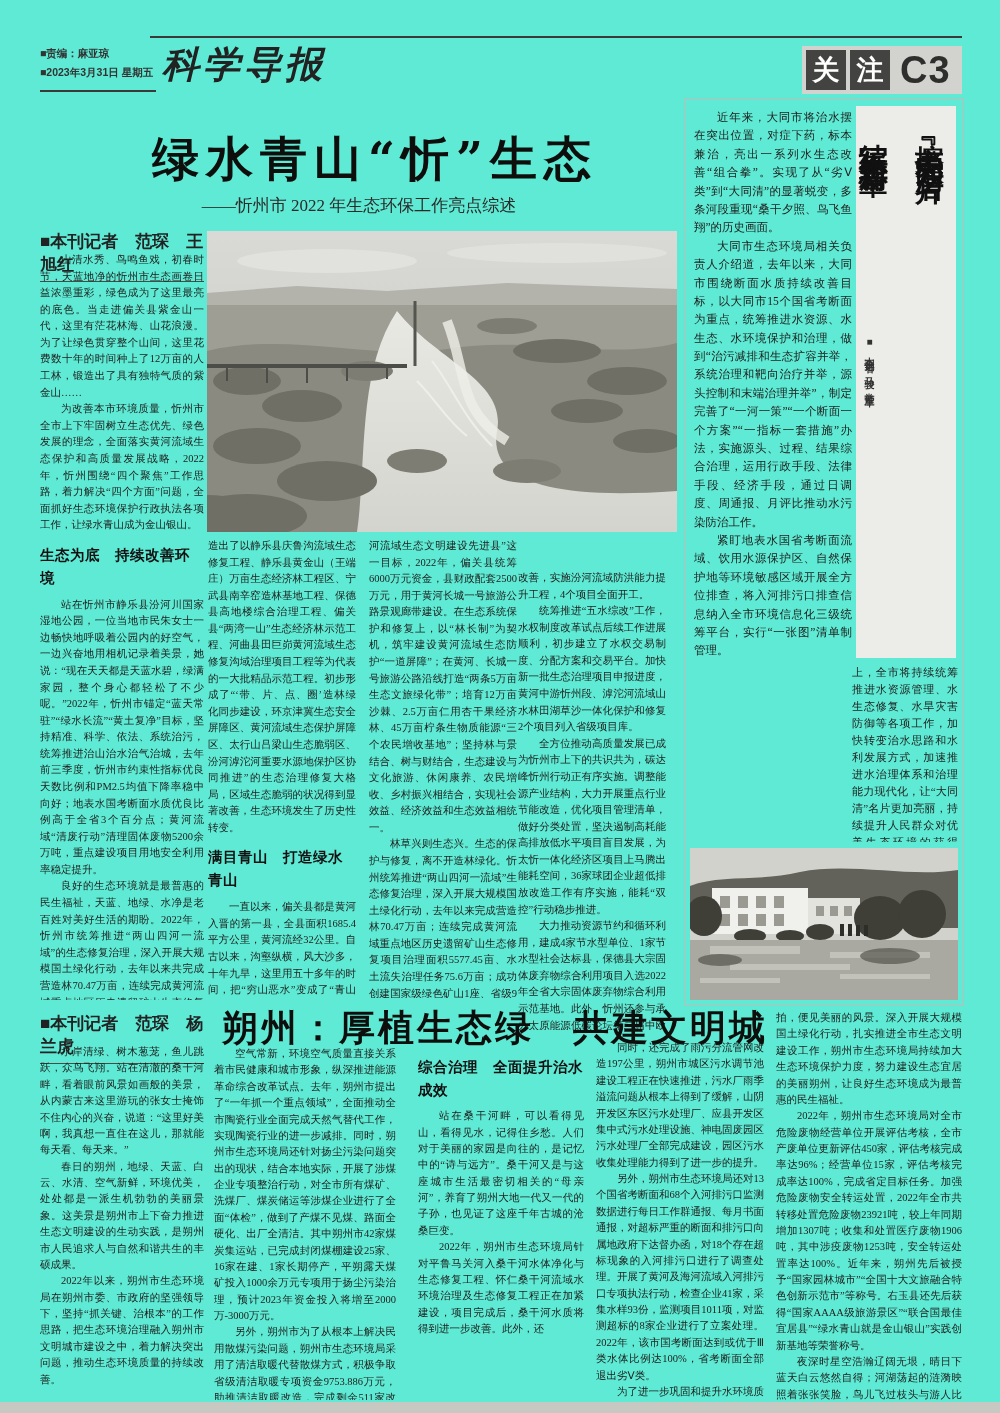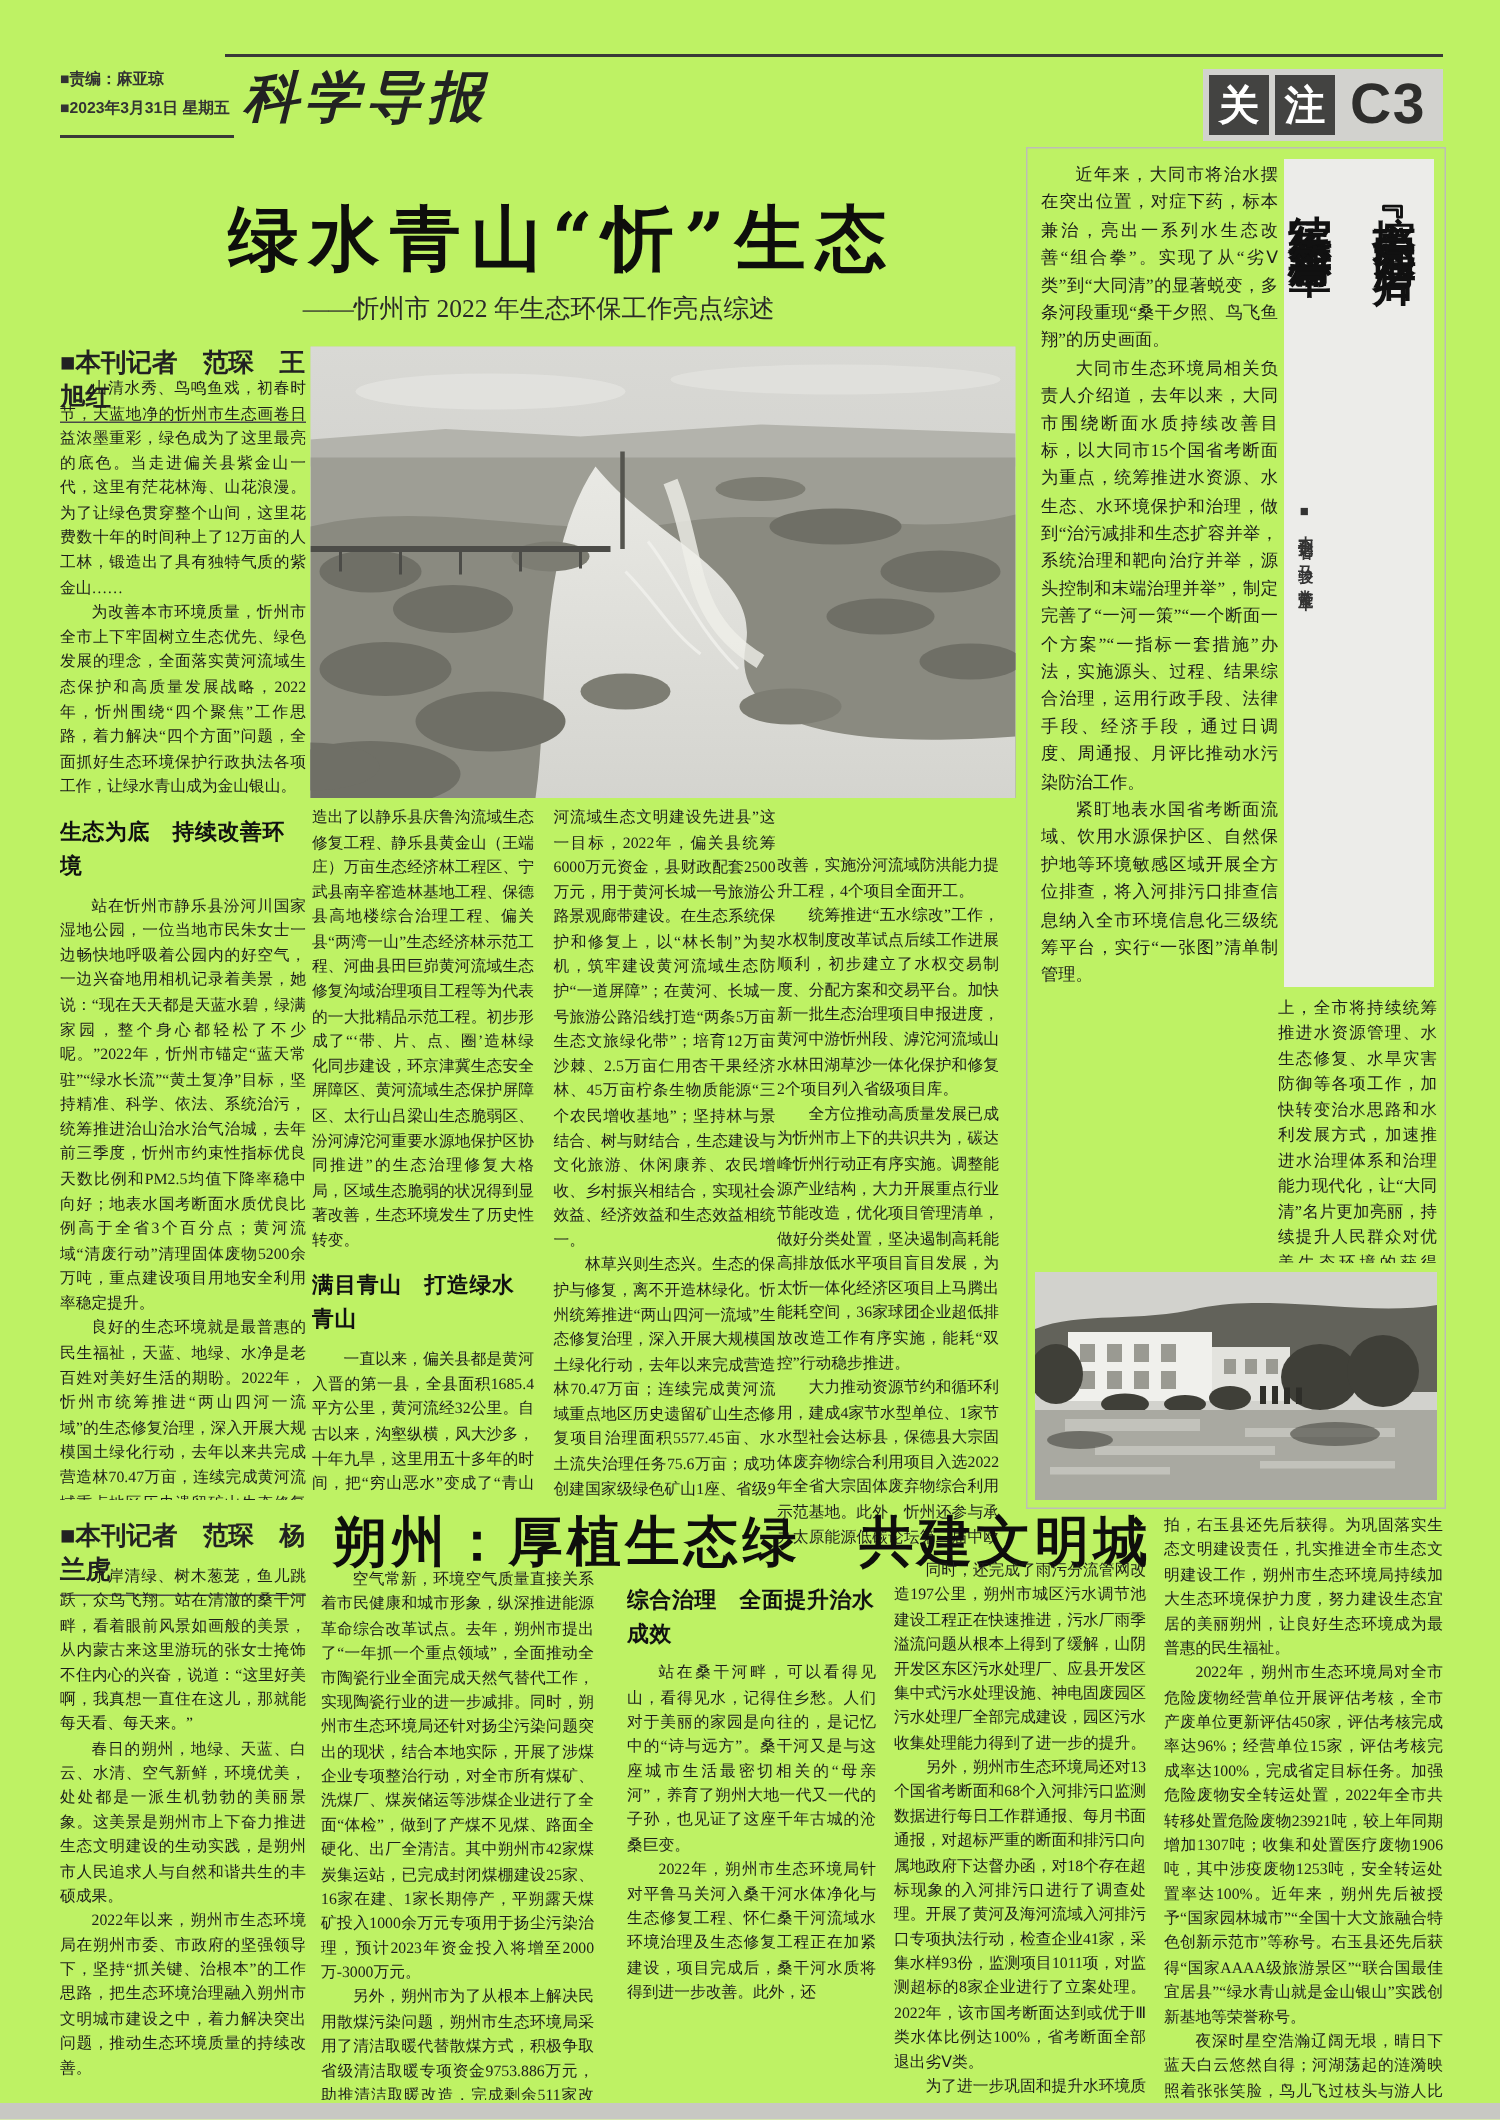--- a/index.html
+++ b/index.html
@@ -1,16 +1,16 @@
 <!DOCTYPE html>
 <html><head>
 <meta charset="utf-8">
 <style>
   html,body{margin:0;padding:0;background:#e9e8e4;}
-  .page{position:relative;width:1000px;height:1413px;margin:0 auto;background:#bef264;overflow:hidden;
+  .page{position:relative;width:1000px;height:1413px;margin:0 auto;background:#5eead4;overflow:hidden;
         font-family:"Liberation Serif",serif;color:#1d1d1b;}
   .abs{position:absolute;}
   
   .toprule{left:150px;top:36px;width:812px;height:2px;background:#3a3a38;}
   .edblock{left:40px;top:44px;width:116px;border-bottom:2px solid #3a3a38;padding-bottom:8px;
            font-family:"Liberation Sans",sans-serif;font-size:10.5px;font-weight:bold;line-height:1.8;color:#333;}
   .masthead{left:162px;top:40px;font-family:"DejaVu Serif",serif;font-style:italic;font-weight:bold;
             font-size:37px;letter-spacing:4px;color:#222;}
   .tagbar{left:802px;top:46px;width:160px;height:48px;background:#d2d2ce;display:flex;align-items:center;}
   .tagbox{width:40px;height:40px;background:#434341;color:#fff;font-family:"Liberation Sans",sans-serif;
@@ -236,19 +236,19 @@
       <h3 class="subhead">综合治理　全面提升治水成效</h3>
       <p class="para">站在桑干河畔，可以看得见山，看得见水，记得住乡愁。人们对于美丽的家园是向往的，是记忆中的“诗与远方”。桑干河又是与这座城市生活最密切相关的“母亲河”，养育了朔州大地一代又一代的子孙，也见证了这座千年古城的沧桑巨变。</p>
       <p class="para">2022年，朔州市生态环境局针对平鲁马关河入桑干河水体净化与生态修复工程、怀仁桑干河流域水环境治理及生态修复工程正在加紧建设，项目完成后，桑干河水质将得到进一步改善。此外，还</p>
     </div>
   <div class="abs col c-sz sz4">
       <p class="para">同时，还完成了雨污分流管网改造197公里，朔州市城区污水调节池建设工程正在快速推进，污水厂雨季溢流问题从根本上得到了缓解，山阴开发区东区污水处理厂、应县开发区集中式污水处理设施、神电固废园区污水处理厂全部完成建设，园区污水收集处理能力得到了进一步的提升。</p>
       <p class="para">另外，朔州市生态环境局还对13个国省考断面和68个入河排污口监测数据进行每日工作群通报、每月书面通报，对超标严重的断面和排污口向属地政府下达督办函，对18个存在超标现象的入河排污口进行了调查处理。开展了黄河及海河流域入河排污口专项执法行动，检查企业41家，采集水样93份，监测项目1011项，对监测超标的8家企业进行了立案处理。2022年，该市国考断面达到或优于Ⅲ类水体比例达100%，省考断面全部退出劣Ⅴ类。</p>
       <p class="para">为了进一步巩固和提升水环境质量，实现“长治久清”，朔州市生态环境局坚持源头治水、工程治污，以水生态环境的修复和改善促进断面水质的巩固和提升。不仅强化水生态修复，还完成了朔城区黄水河下游段综合整治工程，治理河道约20公里，沿河建设人工湿地6公里，种植松树1.4万株，建设污水处理站，对汇入河道的污水进行收集处理，区域水生态环境得到大幅改善，下游的东榆林水库国考断面水质得到进一步提升，年均水质达到Ⅱ类。</p>
     </div>
   <div class="abs col c-sz sz5">
-      <p class="para noind">拍，右玉县还先后获得。为巩固落实生态文明建设责任，扎实推进全市生态文明建设工作，朔州市生态环境局持续加大生态环境保护力度，努力建设生态宜居的美丽朔州，让良好生态环境成为最普惠的民生福祉。</p>
+      <p class="para noind">拍，便见美丽的风景。深入开展大规模国土绿化行动，扎实推进全市生态文明建设工作，朔州市生态环境局持续加大生态环境保护力度，努力建设生态宜居的美丽朔州，让良好生态环境成为最普惠的民生福祉。</p>
       <p class="para">2022年，朔州市生态环境局对全市危险废物经营单位开展评估考核，全市产废单位更新评估450家，评估考核完成率达96%；经营单位15家，评估考核完成率达100%，完成省定目标任务。加强危险废物安全转运处置，2022年全市共转移处置危险废物23921吨，较上年同期增加1307吨；收集和处置医疗废物1906吨，其中涉疫废物1253吨，安全转运处置率达100%。近年来，朔州先后被授予“国家园林城市”“全国十大文旅融合特色创新示范市”等称号。右玉县还先后获得“国家AAAA级旅游景区”“联合国最佳宜居县”“绿水青山就是金山银山”实践创新基地等荣誉称号。</p>
       <p class="para">夜深时星空浩瀚辽阔无垠，晴日下蓝天白云悠然自得；河湖荡起的涟漪映照着张张笑脸，鸟儿飞过枝头与游人比肩赏景……美丽的生态画卷为朔州市人民带来了更加充分的幸福感和获得感。</p>
     </div>
 
   <div class="abs footstrip"></div>
 </div>
 
 </body></html>

